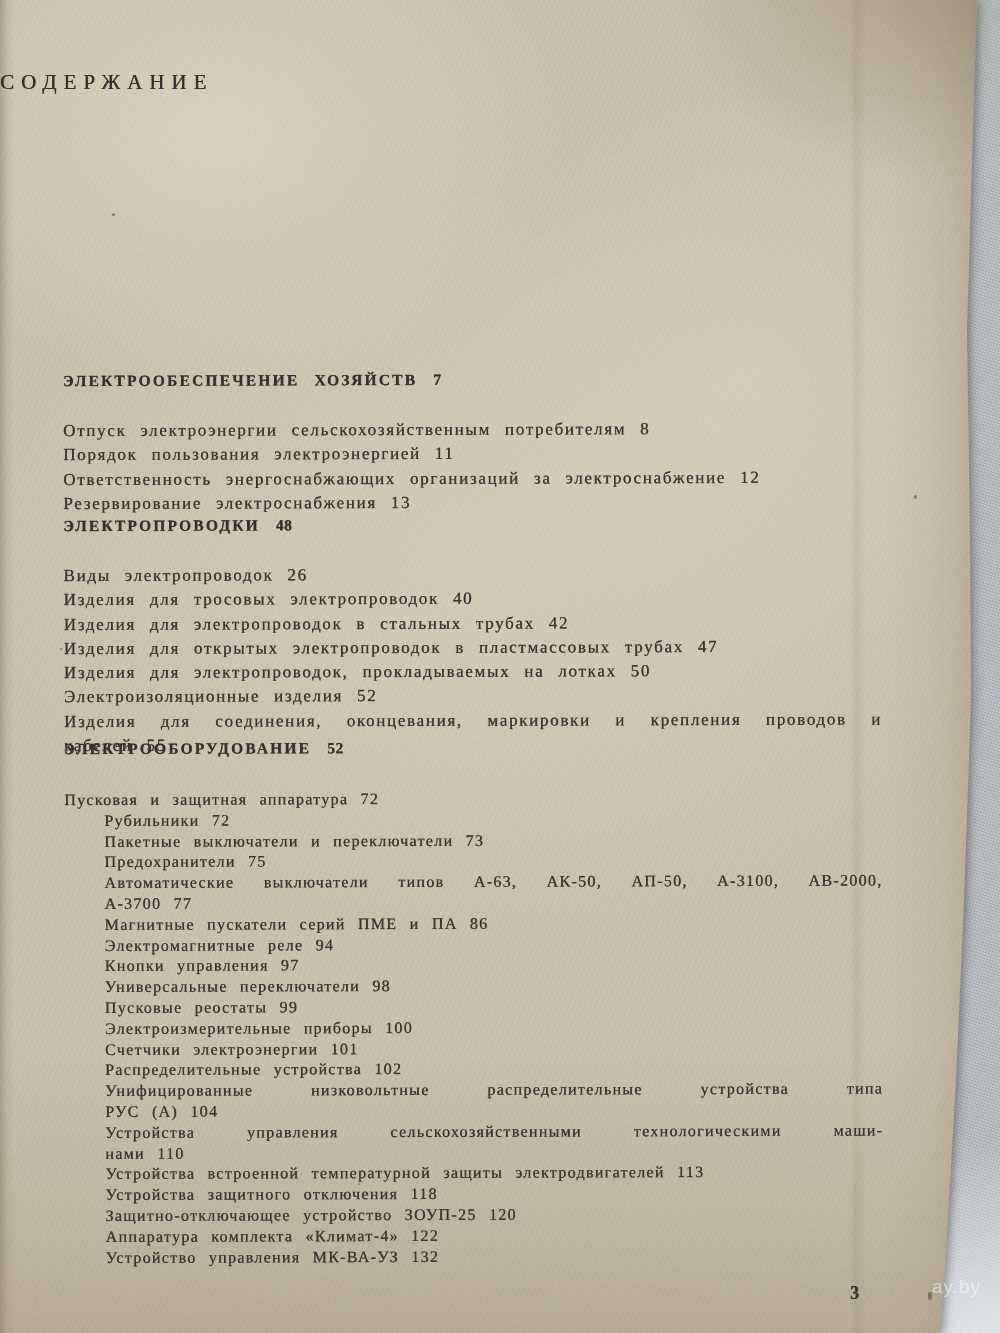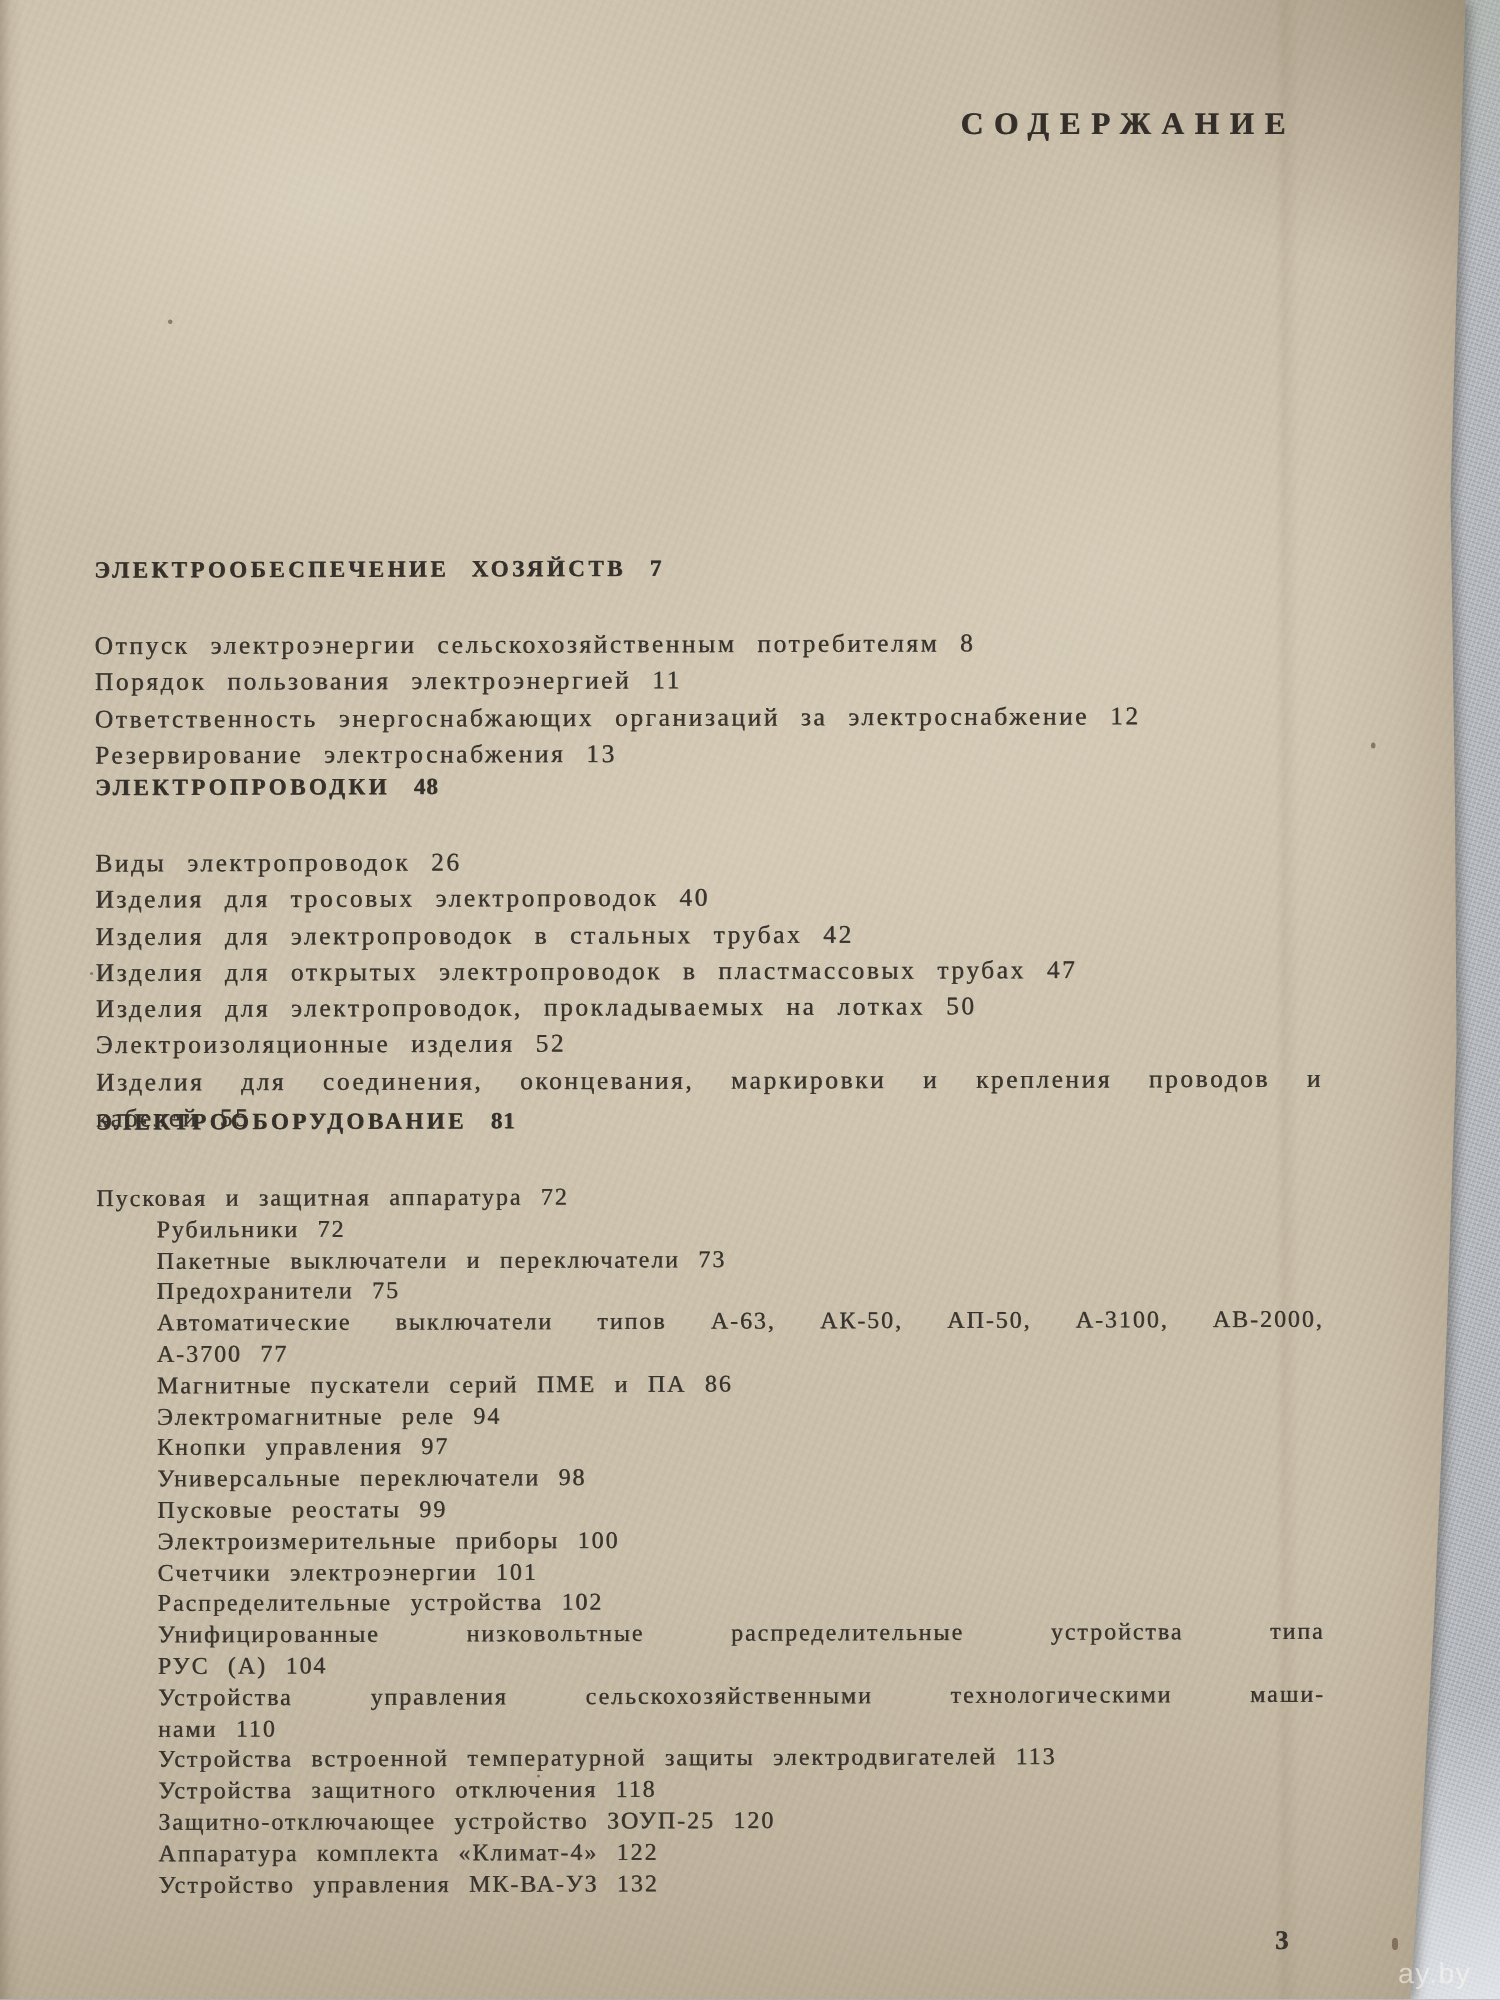--- a/index.html
+++ b/index.html
@@ -32,22 +32,22 @@
       linear-gradient(to right, transparent 850px, rgba(110,94,70,.10) 856px, transparent 866px),
       radial-gradient(500px 360px at 22% 10%, rgba(250,244,228,.30), transparent 70%),
       radial-gradient(700px 500px at 50% 42%, rgba(248,242,226,.22), transparent 75%),
       radial-gradient(420px 420px at 75% 28%, rgba(246,240,224,.18), transparent 70%),
       linear-gradient(to bottom, transparent 78%, rgba(104,88,64,.12) 94%, rgba(104,88,64,.20)),
       repeating-linear-gradient(113deg, rgba(80,68,52,.03) 0 2px, transparent 2px 5px),
       repeating-linear-gradient(23deg, rgba(255,255,255,.035) 0 2px, transparent 2px 6px);
   }
   .speck{position:absolute;border-radius:50%;background:rgba(72,60,46,.55);}
   .title{
-    position:absolute;top:70px;left:0;width:864px;text-align:right;
-    font-size:21px;font-weight:bold;letter-spacing:7px;
+    position:absolute;top:70px;left:0;width:864px;text-align:left;
+    font-size:21px;font-weight:normal;letter-spacing:7px;
     color:#332e29;text-shadow:.4px .2px .4px rgba(51,46,41,.8);
   }
   .toc{
     position:absolute;inset:0;color:var(--ink,#3a342e);
     transform:rotate(-0.18deg);transform-origin:70px 420px;
   }
   .section{position:absolute;left:63px;width:818px;}
   .sec-0{top:371px;}
   .sec-1{top:516px;}
   .sec-2{top:739px;}
@@ -65,21 +65,21 @@
   .entry{margin:0;}
   .entry.ind{padding-left:40px;}
   .line{white-space:normal;}
   .line.fill{text-align:justify;text-align-last:justify;}
   .pagenum{
     position:absolute;left:850px;top:1283px;
     font-size:18px;font-weight:bold;color:#3a342e;
     text-shadow:.4px .2px .3px rgba(58,52,46,.8);
   }
   .watermark{
-    position:absolute;left:932px;top:1306px;
+    position:absolute;left:932px;top:1276px;
     font-family:"Liberation Sans","DejaVu Sans",sans-serif;
     font-size:19px;letter-spacing:1px;
     color:rgba(252,250,243,.55);
   }
 </style>
 </head>
 <body>
 
 <div class="scene">
   <div class="page-wrap">
@@ -124,21 +124,21 @@
               <div class="entry">
                 <div class="line">Электроизоляционные изделия 52</div>
               </div>
               <div class="entry">
                 <div class="line fill">Изделия для соединения, оконцевания, маркировки и крепления проводов и</div>
                 <div class="line">кабелей 55</div>
               </div>
             </div>
           </div>
           <div class="section sec-2">
-            <div class="sec-heading"><span>ЭЛЕКТРООБОРУДОВАНИЕ</span><span class="sec-page">81</span></div>
+            <div class="sec-heading"><span>ЭЛЕКТРООБОРУДОВАНИЕ</span><span class="sec-page">52</span></div>
             <div class="entries">
               <div class="entry">
                 <div class="line">Пусковая и защитная аппаратура 72</div>
               </div>
               <div class="entry ind">
                 <div class="line">Рубильники 72</div>
               </div>
               <div class="entry ind">
                 <div class="line">Пакетные выключатели и переключатели 73</div>
               </div>

